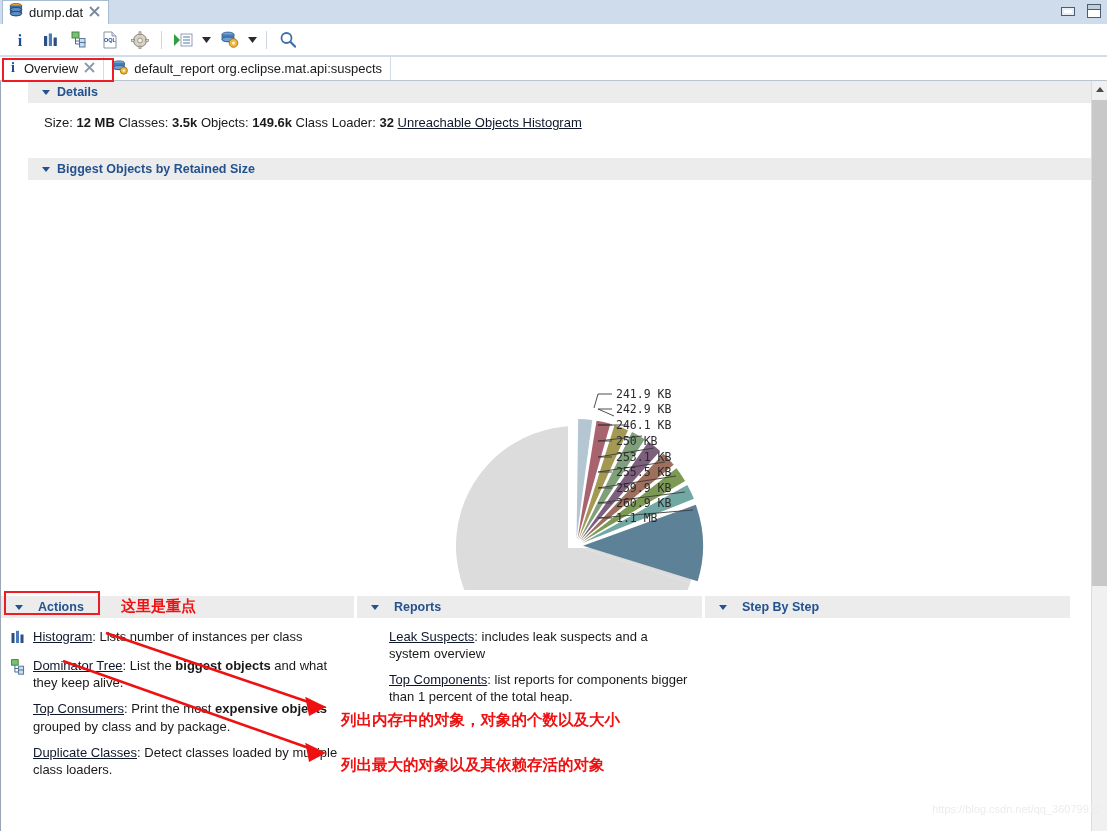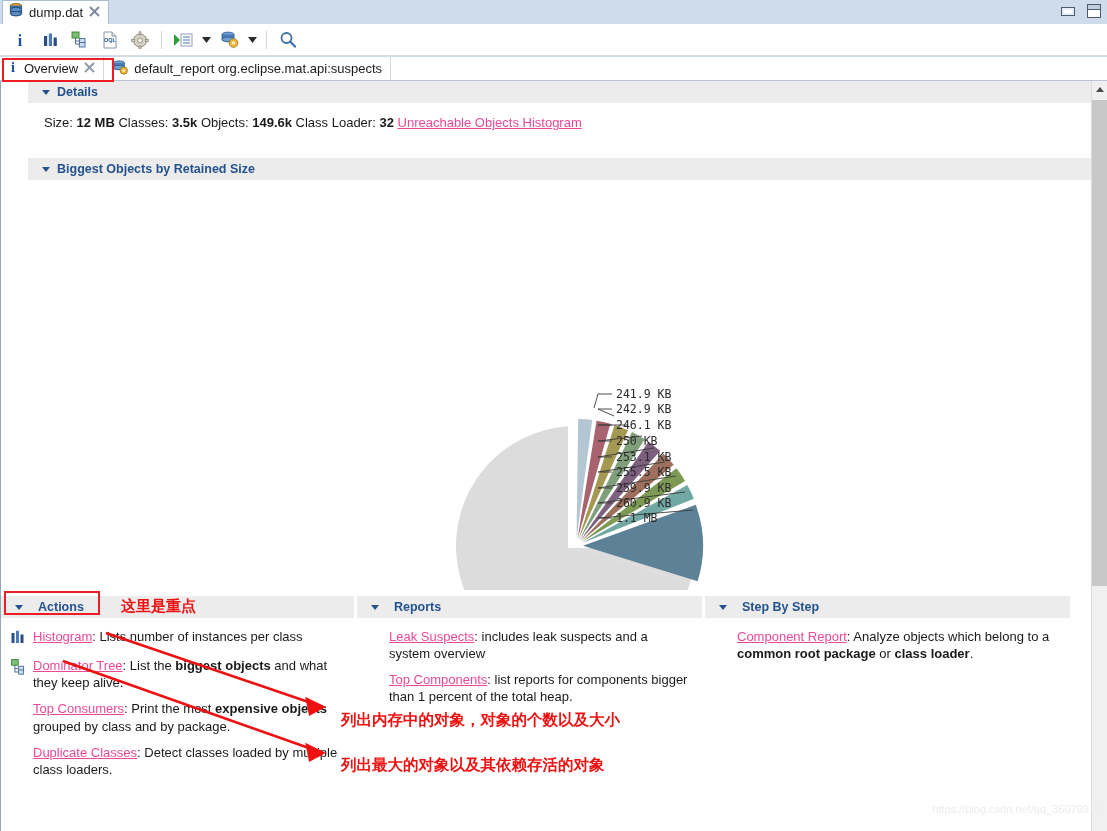--- a/index.html
+++ b/index.html
@@ -135,21 +135,21 @@
     border-right: 4.5px solid transparent;
     border-top: 5px solid #24528f;
   }
 
   .details-body {
     padding: 12px 0 10px 16px;
     font-size: 13px; color: #1a1a1a;
   }
   .details-body b { font-weight: bold; }
   a.lnk {
-    color: #ec4899; text-decoration: underline; cursor: pointer;
+    color: #0f172a; text-decoration: underline; cursor: pointer;
   }
 
   
   .chartwrap {
     position: relative;
     height: 410px;
     background: #ffffff;
   }
   .chart-svg { display: block; }
 
@@ -488,25 +488,20 @@
               <span class="txt"><a class="lnk">Top Components</a><span>: </span><span>list reports for components bigger than 1 percent of the total heap.</span></span>
             </div>
           </div>
       </div>
 
       <div class="col c3">
         <div class="col-head" style="border-right:none">
           <span class="tri"></span>
           <span>Step By Step</span>
         </div>
-        <div class="col-body" id="sbs-body">
-            <div class="entry noicon">
-              <span class="txt"><a class="lnk">Component Report</a><span>: </span><span>Analyze objects which belong to a </span><b>common root package</b><span> or </span><b>class loader</b><span>.</span></span>
-            </div>
-          </div>
       </div>
     </div>
 
     <div class="actions-redbox"></div>
 
     <svg class="anno-svg" viewBox="0 0 1069 750">
       <g stroke="#ee1111" stroke-width="2.6" fill="#ee1111">
         <line x1="105" y1="552" x2="322" y2="626"></line>
         <polygon points="322,626 306,618 309,633"></polygon>
         <line x1="62" y1="580" x2="322" y2="672"></line>

